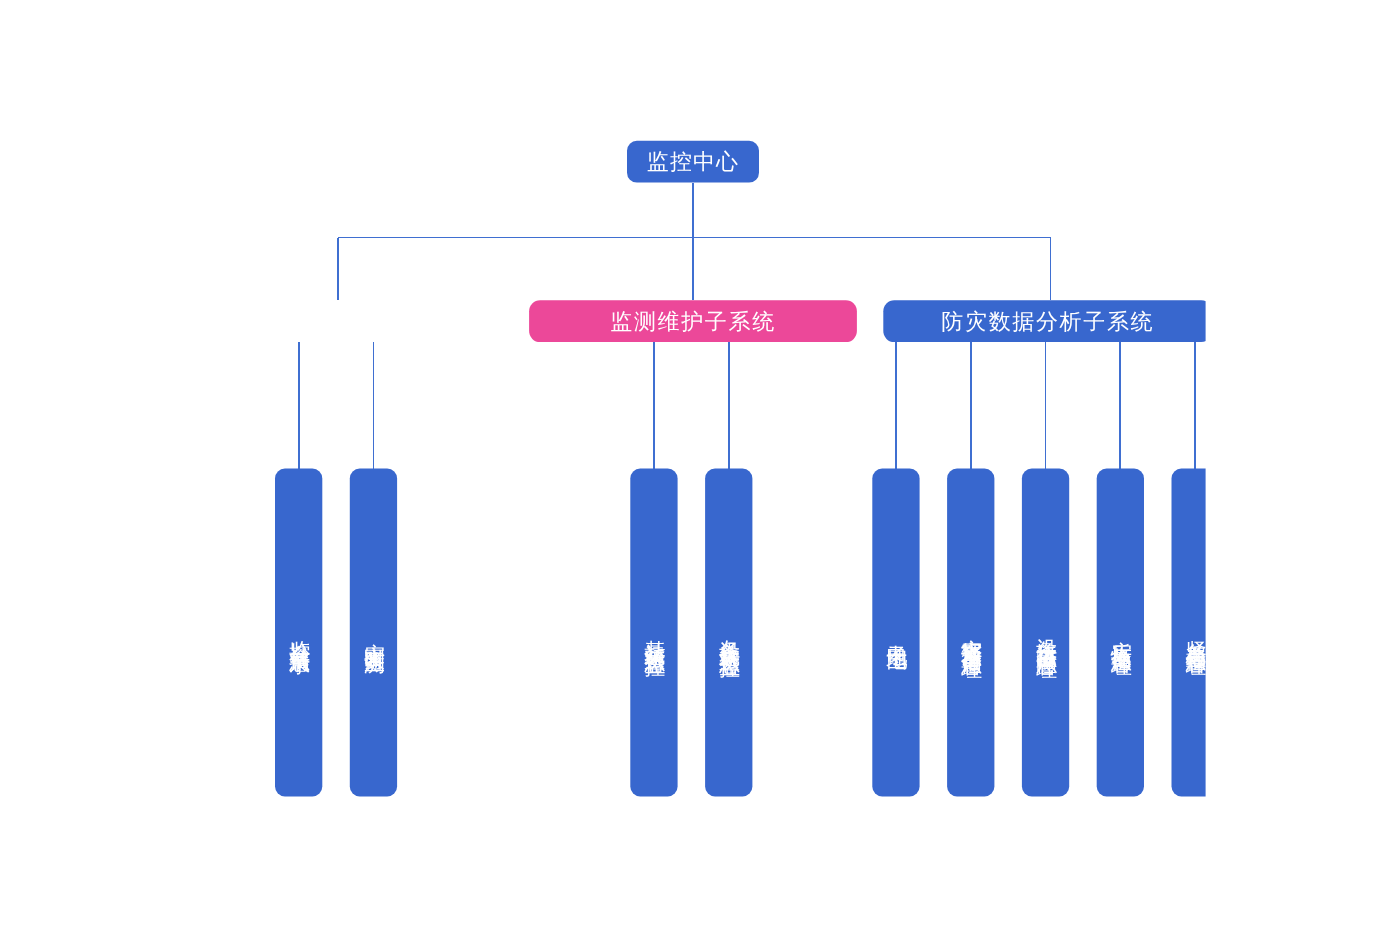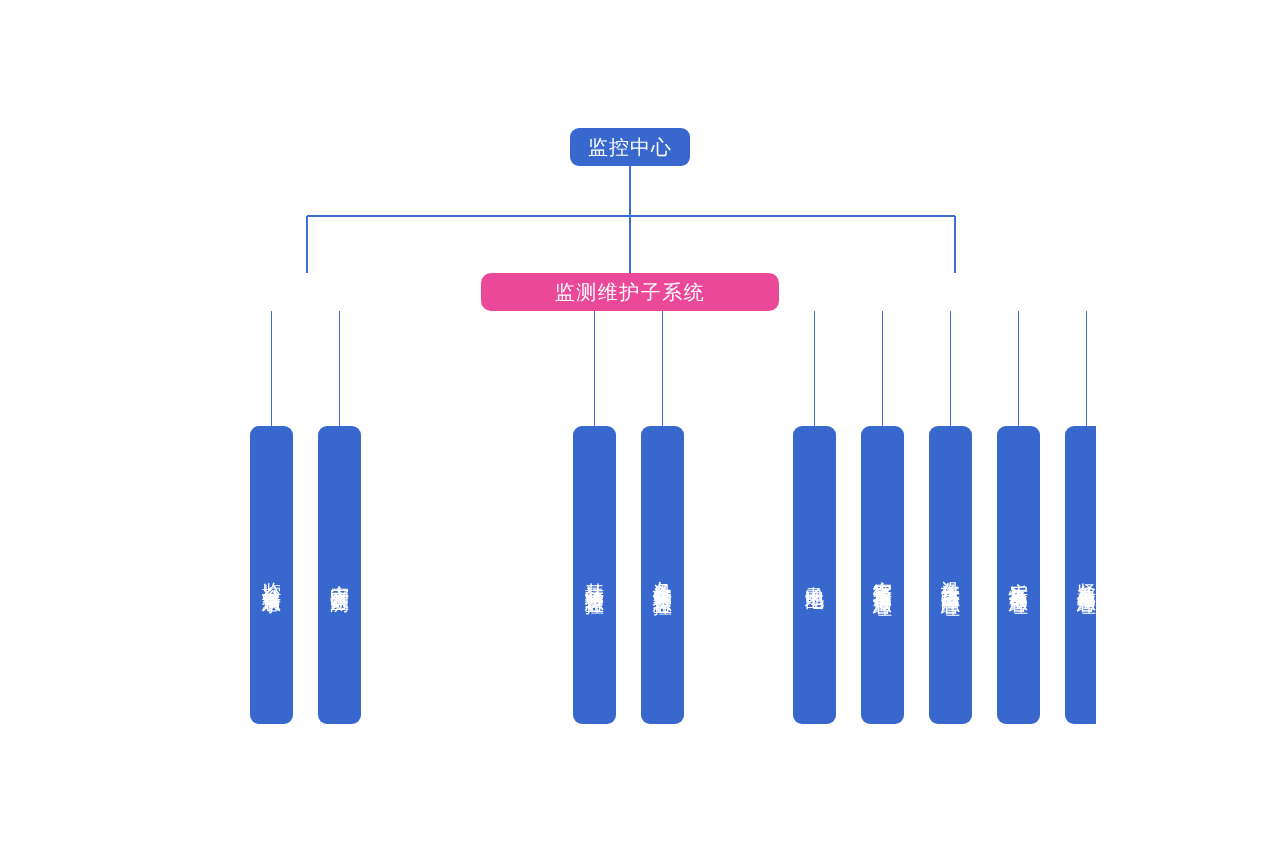--- a/index.html
+++ b/index.html
@@ -93,20 +93,21 @@
       <line x1="950.5" y1="311" x2="950.5" y2="426" stroke="#3F6FD1" stroke-width="1.6" shape-rendering="crispEdges"></line>
       <line x1="1018.5" y1="311" x2="1018.5" y2="426" stroke="#3F6FD1" stroke-width="1.6" shape-rendering="crispEdges"></line>
       <line x1="1086.5" y1="311" x2="1086.5" y2="426" stroke="#3F6FD1" stroke-width="1.6" shape-rendering="crispEdges"></line>
     </svg>
 
   <div class="node node-root" style="left: 570px; top: 128px; width: 120px; height: 38px; background: rgb(56, 103, 206); color: rgb(255, 255, 255);">监控中心</div>
 
 
   <div class="node node-branch" style="left: 481px; top: 273px; width: 298px; height: 38px; background: #ec4899; color: rgb(255, 255, 255);">监测维护子系统</div>
 
+  <div class="node node-branch" style="left: 803px; top: 273px; width: 299px; height: 38px; background: rgb(56, 103, 206); color: rgb(255, 255, 255);">防灾数据分析子系统</div>
 
   <div class="node node-leaf" style="left: 250px; top: 426px; width: 43px; height: 298px; background: rgb(56, 103, 206); color: rgb(255, 255, 255);">
     <span class="leaf-text">监控台站信息展示</span>
   </div>
   <div class="node node-leaf" style="left: 318px; top: 426px; width: 43px; height: 298px; background: rgb(56, 103, 206); color: rgb(255, 255, 255);">
     <span class="leaf-text">灾害实时监测</span>
   </div>
 
   <div class="node node-leaf" style="left: 573px; top: 426px; width: 43px; height: 298px; background: rgb(56, 103, 206); color: rgb(255, 255, 255);">
     <span class="leaf-text">基站运行状态监控</span>

